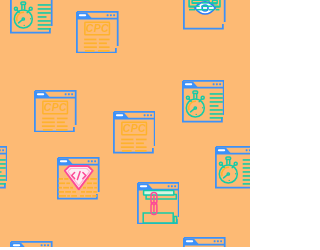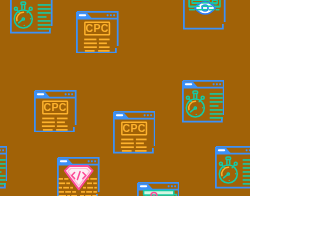--- a/index.html
+++ b/index.html
@@ -1,17 +1,17 @@
 <!DOCTYPE html>
 <html><head>
 <meta charset="utf-8">
 <style>
 html,body{margin:0;padding:0;background:#fff;}
 body{width:250px;height:250px;overflow:hidden;font-family:"Liberation Sans",sans-serif;}
-#pattern{position:relative;width:250px;height:196px;overflow:hidden;background:#a16207;}
+#pattern{position:relative;width:250px;height:247px;overflow:hidden;background:#fdba74;font-style:italic;}
 .icon{position:absolute;width:42.6px;height:42.6px;}
 .icon svg{display:block;width:42.6px;height:42.6px;}
 .fr{fill:none;stroke:#3C91F9;stroke-width:1.75;}
 .tab{fill:#3C91F9;}
 .tabslot{fill:#fff;}
 .dot{fill:#3C91F9;}
 .gs{fill:none;stroke:#14CBA8;stroke-width:1.5;stroke-linecap:round;stroke-linejoin:round;}
 .orange-arc{fill:none;stroke:#FEB22D;stroke-width:1.55;stroke-linecap:round;}
 .gdot{fill:#14CBA8;}
 .gline path{stroke:#14CBA8;stroke-width:1.6;stroke-linecap:butt;}

